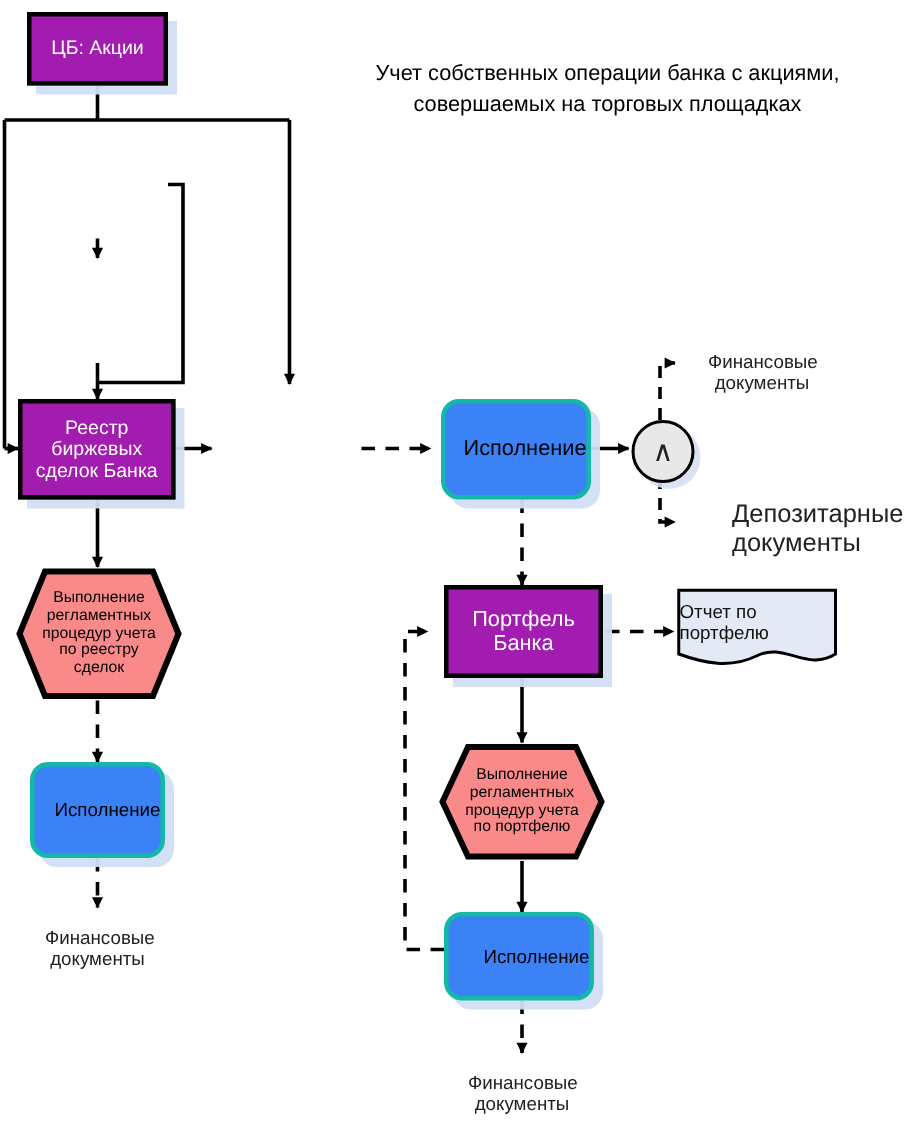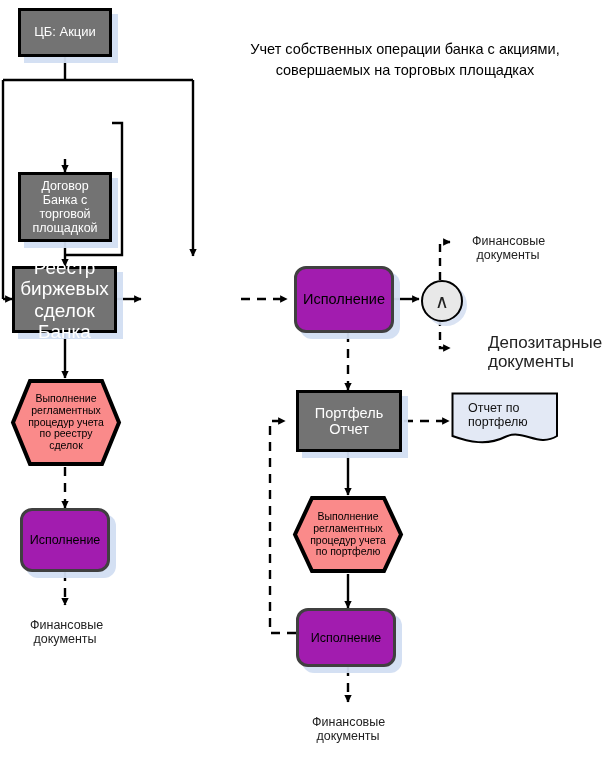--- a/index.html
+++ b/index.html
@@ -35,52 +35,53 @@
     z-index: 3;
   }
   .node .lbl {
     display: block;
     width: 100%;
     line-height: 1.12;
     white-space: pre-line;
   }
   
   .box-blue {
-    background: #737373;
+    background: #a21caf;
     border: 3px solid #000000;
     color: #ffffff;
     box-shadow: 6px 6px 0 rgba(210,222,242,0.95);
   }
   
   .box-green {
-    background: #a21caf;
-    border: 3px solid #404040;
+    background: #3b82f6;
+    border: 3px solid #14b8a6;
     border-radius: 12px;
     color: #000000;
     box-shadow: 6px 6px 0 rgba(210,222,242,0.95);
+    text-align: right;
   }
   
   .hex {
     color: #000000;
   }
   .hex .hexbg {
     position: absolute;
     left: 0; top: 0; right: 0; bottom: 0;
     z-index: -1;
   }
   .hex .lbl { position: relative; z-index: 1; padding: 0 10px; box-sizing: border-box;}
   
   .doc {
     color: #222222;
   }
   .doc .lbl { position: relative; z-index: 1; padding: 0 20px; box-sizing: border-box; }
   
   .wdoc { color: #111111; }
   .wdoc .wbg { position: absolute; left:0; top:0; right:0; bottom:0; z-index:-1; }
-  .wdoc .lbl { position: relative; z-index: 1; text-align: left; padding-left: 17px; box-sizing: border-box; }
+  .wdoc .lbl { position: relative; z-index: 1; text-align: left; padding-left: 2px; box-sizing: border-box; }
   
   .gate {
     position: absolute;
     border-radius: 50%;
     background: #e8e8e8;
     border: 2px solid #000000;
     display: flex;
     align-items: center;
     justify-content: center;
     z-index: 3;
@@ -157,28 +158,22 @@
   </svg>
 
   <div id="title" style="left:200px; top:10px; width:410px;margin-top:29px;">Учет собственных операции банка с акциями,
 совершаемых на торговых площадках</div>
 
   <div class="node box-blue" style="left:18px; top:8px; width:94px; height:49px; font-size:13px;">
     <span class="lbl">ЦБ: Акции</span>
   </div>
 
 
-  <div class="node box-blue" style="left:18px; top:172px; width:94px; height:70px; font-size:12.5px;">
-    <span class="lbl">Договор
-Банка с
-торговой
-площадкой</span>
-  </div>
-
-  <div class="node box-blue" style="left:12px; top:266px; width:105px; height:67px; font-size:19px;">
+
+  <div class="node box-blue" style="left:12px; top:266px; width:105px; height:67px; font-size:13px;">
     <span class="lbl">Реестр
 биржевых
 сделок Банка</span>
   </div>
 
 
   <div class="node box-green" style="left:294px; top:266px; width:100px; height:67px; font-size:14.5px;">
     <span class="lbl">Исполнение</span>
   </div>
 
@@ -220,21 +215,21 @@
   <div class="node doc" style="left:10px; top:605px; width:110px; height:54px; font-size:12.5px;">
     <svg class="wbg" viewBox="0 0 110 54" preserveAspectRatio="none">
       <polygon points="2,17 16,2 108,2 108,52 2,52" fill="#E3E9F5" stroke="#000" stroke-width="3.4"></polygon>
     </svg>
     <span class="lbl">Финансовые
 документы</span>
   </div>
 
   <div class="node box-blue" style="left:296px; top:390px; width:106px; height:62px; font-size:14.5px;">
     <span class="lbl">Портфель
-Отчет</span>
+Банка</span>
   </div>
 
   <div class="node wdoc" style="left:451px; top:392px; width:108px; height:58px; font-size:12.5px; justify-content:flex-start;">
     <svg class="wbg" viewBox="0 0 108 58" preserveAspectRatio="none">
       <path d="M1.5,1.5 L106,1.5 L106,44 C87,56 72,36 54,45 C36,54 18,50 1.5,44 Z" fill="#E3E9F5" stroke="#000" stroke-width="2"></path>
     </svg>
     <span class="lbl" style="margin-bottom:12px;">Отчет по
 портфелю</span>
   </div>
 

